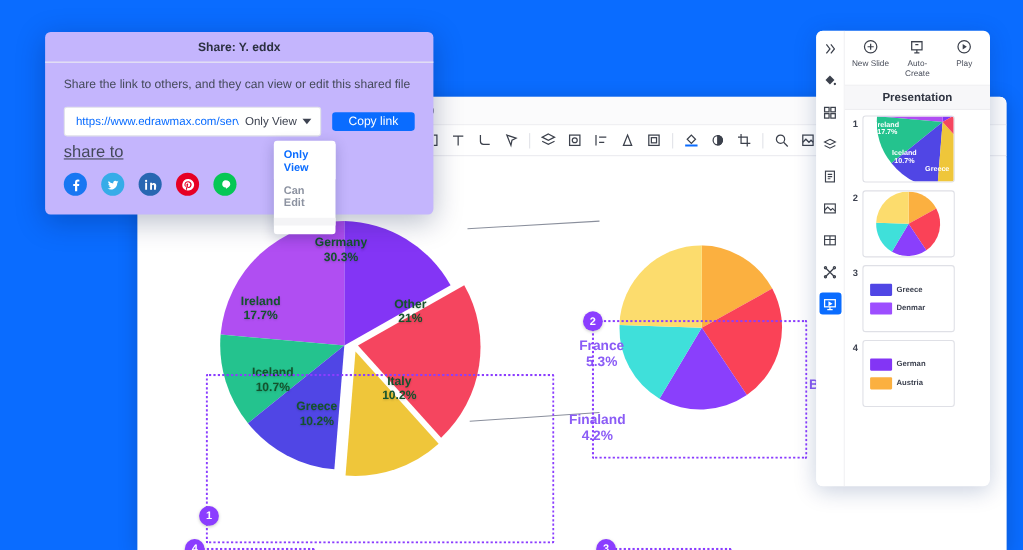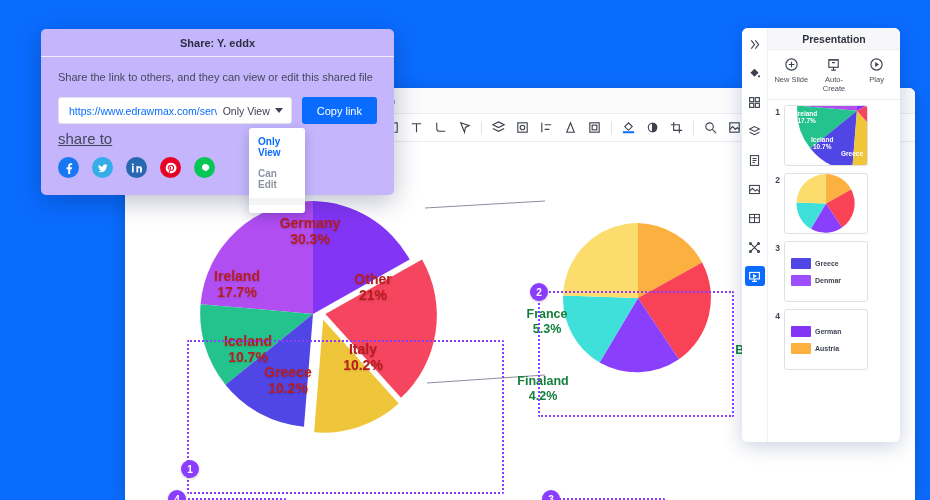--- a/index.html
+++ b/index.html
@@ -41,22 +41,22 @@
   
   .pie{ position:absolute; border-radius:50%; }
   #pie-main{ left:75px; top:58px; width:226px; height:226px; }
   #pie-secondary{ left:438px; top:80px; width:150px; height:150px; }
 
   .slice-label{
     position:absolute; text-align:center; line-height:1.17;
     font-weight:bold; pointer-events:none; white-space:nowrap;
   }
   .slice-label .v{ display:block; }
-  .lbl-in{ color:#b91c1c; font-size:14px; text-shadow:0 1px 2px rgba(0,0,0,.18); }
-  .lbl-out{ color:#15803d; font-size:12.5px; }
+  .lbl-in{ color:#14532d; font-size:11px; text-shadow:0 1px 2px rgba(0,0,0,.18); }
+  .lbl-out{ color:#8b5cf6; font-size:12.5px; }
 
   
   #leaders{ position:absolute; left:0; top:0; width:100%; height:100%; pointer-events:none; }
 
   
   .sel-box{
     position:absolute; border:2px dotted #8B3DFF; border-radius:2px;
     pointer-events:none;
   }
   .sel-badge{
@@ -126,21 +126,21 @@
   #sd-row{ display:flex; align-items:center; gap:10px; position:relative; }
   #sd-linkbox{
     flex:1; height:27px; border:1px solid #e2e3e9; border-radius:3px;
     display:flex; align-items:center; padding:0 8px 0 10px; gap:6px;
     background:#fff;
   }
   #sd-url{ font-size:10.5px; color:#0A6CFF; flex:1; overflow:hidden; white-space:nowrap; }
   #sd-perm{ font-size:10.5px; color:#3d4250; display:flex; align-items:center; gap:5px; }
   .caret{ width:0;height:0;border-left:4px solid transparent;border-right:4px solid transparent;border-top:5px solid #3d4250; }
   #sd-copy{
-    height:27px; padding:0 15px; background:#0A6CFF; color:#fff;
+    height:17px; padding:0 15px; background:#0A6CFF; color:#fff;
     border:none; border-radius:3px; font-size:11px;
     font-family:"Liberation Sans", sans-serif; cursor:pointer;
     display:flex; align-items:center;
   }
   #sd-dropdown{
     position:absolute; right:72px; top:31px; width:56px;
     background:#fff; border-radius:3px; box-shadow:0 3px 12px rgba(0,20,70,.2);
     padding:3px 0 8px; z-index:5;
   }
   .dd-opt{ font-size:10px; padding:5px 9px; }
@@ -397,22 +397,20 @@
     <span class="rail-ico active">
         <svg viewBox="0 0 16 16" fill="none" stroke="currentColor" stroke-width="1.4">
           <rect x="2" y="3" width="12" height="8"></rect>
           <path d="M8 11v3M5 14h6"></path>
           <path d="M7 6l2.5 1.5L7 9z" fill="currentColor"></path>
         </svg>
       </span>
   </div>
 
   <div id="pres-main">
-    <div id="pres-title">Presentation</div>
-
     <div id="pres-actions">
       <div class="pa">
         <span class="pa-ico">
             <svg viewBox="0 0 16 16" fill="none" stroke="currentColor" stroke-width="1.2">
               <circle cx="8" cy="8" r="6"></circle>
               <path d="M8 5v6M5 8h6"></path>
             </svg>
           </span>
         <span class="pa-tx">New Slide</span>
       </div>
@@ -429,20 +427,22 @@
       <div class="pa">
         <span class="pa-ico">
             <svg viewBox="0 0 16 16" fill="none" stroke="currentColor" stroke-width="1.2">
               <circle cx="8" cy="8" r="6"></circle>
               <path d="M6.6 5.4l4 2.6-4 2.6z" fill="currentColor" stroke="none"></path>
             </svg>
           </span>
         <span class="pa-tx">Play</span>
       </div>
     </div>
+
+    <div id="pres-title">Presentation</div>
 
     <div id="slides">
 
       <div class="slide-row">
         <span class="slide-num">1</span>
         <div class="slide-thumb">
           <svg viewBox="0 0 84 61" style="width:100%;height:100%;display:block">
             <g transform="translate(74,5) scale(0.62)">
               <path d="M0 0 L0 -100 A100 100 0 0 1 85.5 -48.3 Z" fill="#8335F5"></path>
               <path d="M0 0 L-99.5 -8.7 A100 100 0 0 1 0 -100 Z" fill="#B04EF2"></path>

